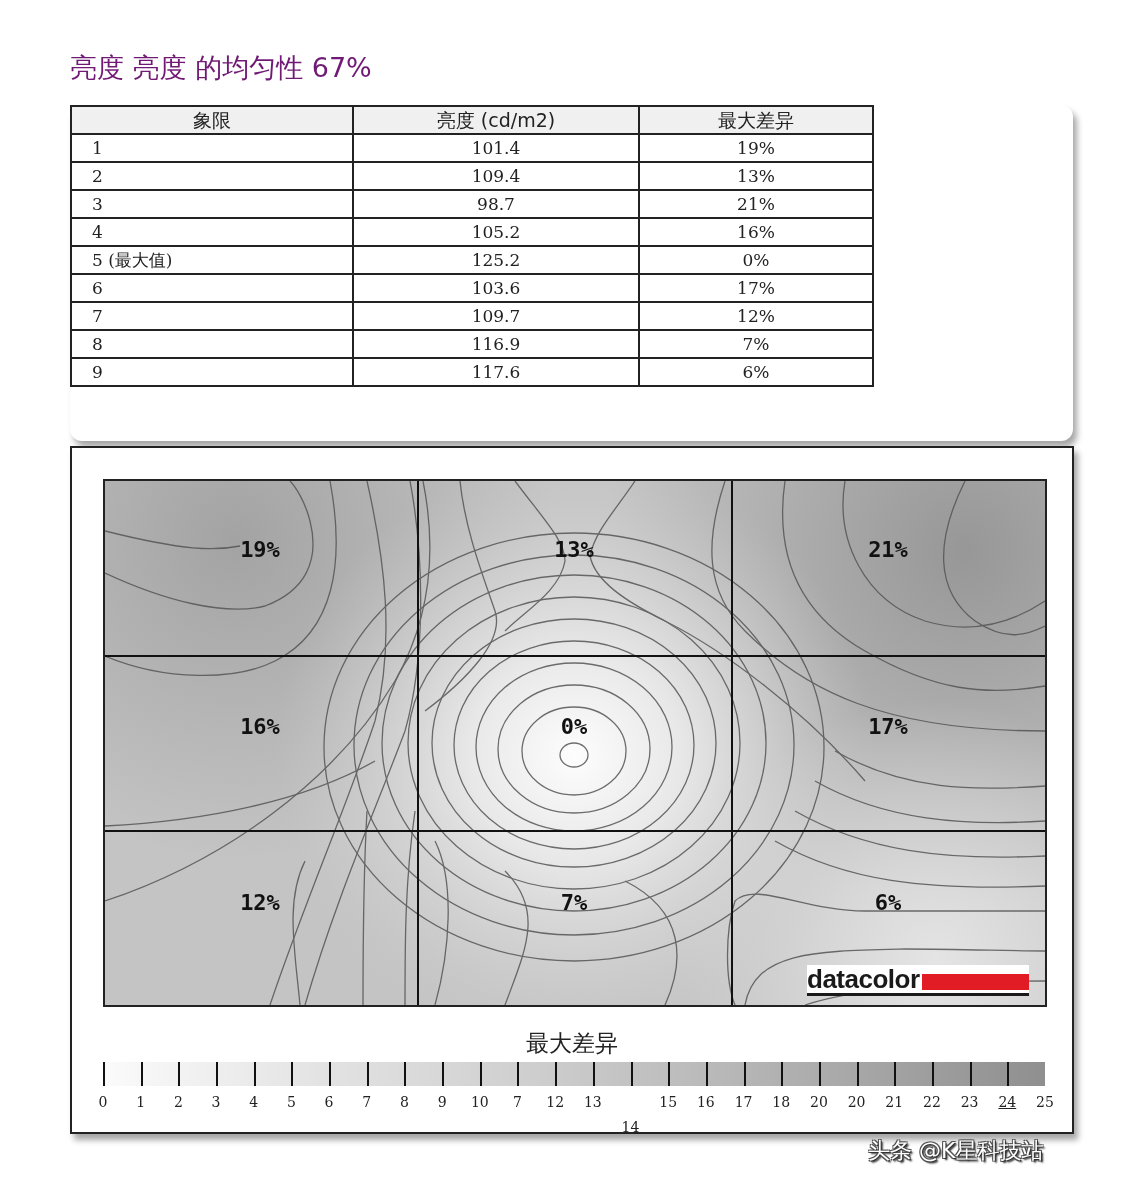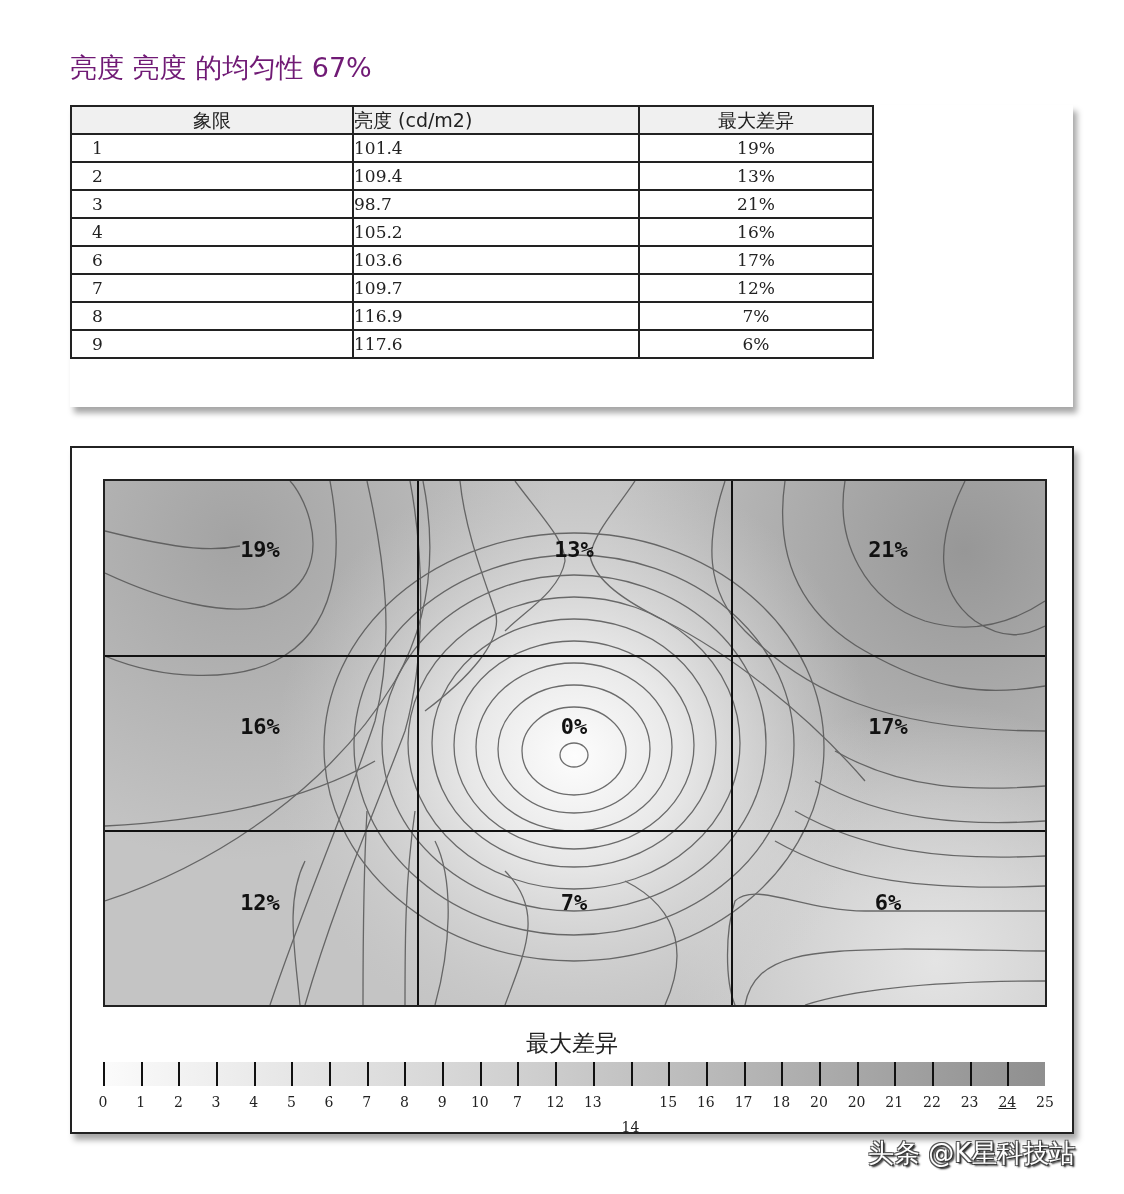--- a/index.html
+++ b/index.html
@@ -1,46 +1,46 @@
 <!DOCTYPE html>
 <html><head>
 <meta charset="utf-8">
 <style>
   html, body { margin: 0; padding: 0; background: #ffffff; }
   body { width: 1124px; height: 1194px; position: relative; overflow: hidden; font-family: "DejaVu Sans", sans-serif; color: #111; }
 
   .title { position: absolute; left: 70px; top: 50px; font-size: 27px; font-weight: normal; color: #701a75; letter-spacing: 0px; font-family: "DejaVu Sans", sans-serif; }
 
   
-  .table-panel { position: absolute; left: 70px; top: 105px; width: 1003px; height: 302px; background: #fff; box-shadow: 4px 6px 6px rgba(0,0,0,0.35); }
+  .table-panel { position: absolute; left: 70px; top: 105px; width: 1003px; height: 336px; background: #fff; box-shadow: 4px 6px 6px rgba(0,0,0,0.35); border-radius: 12px; }
   .data-table { position: absolute; left: 0; top: 0; border-collapse: collapse; font-family: "DejaVu Serif", serif; font-size: 17px; }
   .data-table th, .data-table td { border: 2px solid #222; height: 26px; padding: 0; line-height: 26px; }
   .data-table th { background: #f0f0f0; font-weight: normal; font-family: "DejaVu Sans", sans-serif; font-size: 19px; color: #222; }
   .data-table td { color: #222; }
   .c1 { width: 260px; text-align: left; padding-left: 20px !important; }
-  .c2 { width: 284px; text-align: left; }
+  .c2 { width: 284px; text-align: center; }
   .c3 { width: 232px; text-align: center; }
   .data-table th.c1 { text-align: center; padding-left: 0 !important; }
 
   
   .chart-panel { position: absolute; left: 70px; top: 446px; width: 1004px; height: 688px; background: #fff; border: 2px solid #222; box-sizing: border-box; box-shadow: 4px 6px 6px rgba(0,0,0,0.35); }
   .plot { position: absolute; left: 31px; top: 31px; width: 944px; height: 528px; border: 2px solid #222; box-sizing: border-box; overflow: hidden; }
   .plot svg { position: absolute; left: 0; top: 0; }
   .cell-label { position: absolute; font-family: "DejaVu Sans Mono", monospace; font-weight: bold; font-size: 22px; color: #111; transform: translate(-50%, -50%); }
   .logo { position: absolute; right: 16px; bottom: 12px; width: 222px; height: 28px; background: #fff; display: flex; align-items: center; }
   .logo-text { font-family: "Liberation Sans", sans-serif; font-weight: bold; font-size: 26px; color: #1a1a1a; letter-spacing: -0.5px; line-height: 26px; }
   .logo-bar { flex: 1; height: 16px; background: #e21c24; margin-left: 2px; margin-top: 6px; }
   .logo-underline { position: absolute; left: 0; right: 0; bottom: -3px; height: 3px; background: #1a1a1a; }
 
   .legend-title { position: absolute; left: 0; width: 1000px; top: 580px; text-align: center; font-size: 23px; color: #222; font-family: "DejaVu Sans", sans-serif; }
   .legend-bar { position: absolute; left: 31px; top: 614px; width: 942px; height: 24px; background: linear-gradient(to right, #fbfbfb 0%, #e6e6e6 20%, #cfcfcf 45%, #b3b3b3 70%, #8f8f8f 100%); }
   .legend-tick { position: absolute; top: 0; width: 2px; height: 24px; background: #111; }
   .legend-label { position: absolute; top: 646px; font-family: "DejaVu Serif", serif; font-size: 14px; color: #222; transform: translateX(-50%); }
 
-  .watermark { position: absolute; left: 868px; top: 1136px; font-size: 26px; color: #fff; font-family: "DejaVu Sans", sans-serif; text-shadow: 1px 1px 0 #333, -1px -1px 0 #555, 1px -1px 0 #555, -1px 1px 0 #555, 2px 2px 2px #000; letter-spacing: 0px; }
+  .watermark { position: absolute; left: 868px; top: 1136px; font-size: 22px; color: #fff; font-family: "DejaVu Sans", sans-serif; text-shadow: 1px 1px 0 #333, -1px -1px 0 #555, 1px -1px 0 #555, -1px 1px 0 #555, 2px 2px 2px #000; letter-spacing: 0px; }
 </style>
 </head>
 <body>
 
 <div class="title">亮度 亮度 的均匀性 67%</div>
 
 <div class="table-panel">
   <table class="data-table">
     <thead>
       <tr>
@@ -62,20 +62,25 @@
         </tr>
       <tr>
           <td class="c1">3</td>
           <td class="c2">98.7</td>
           <td class="c3">21%</td>
         </tr>
       <tr>
           <td class="c1">4</td>
           <td class="c2">105.2</td>
           <td class="c3">16%</td>
+        </tr>
+      <tr>
+          <td class="c1">5 (最大值)</td>
+          <td class="c2">125.2</td>
+          <td class="c3">0%</td>
         </tr>
       <tr>
           <td class="c1">6</td>
           <td class="c2">103.6</td>
           <td class="c3">17%</td>
         </tr>
       <tr>
           <td class="c1">7</td>
           <td class="c2">109.7</td>
           <td class="c3">12%</td>
@@ -181,20 +186,25 @@
     <div class="cell-label" style="left:155px; top:68px;">19%</div>
     <div class="cell-label" style="left:469px; top:68px;">13%</div>
     <div class="cell-label" style="left:783px; top:68px;">21%</div>
     <div class="cell-label" style="left:155px; top:245px;">16%</div>
     <div class="cell-label" style="left:469px; top:245px;">0%</div>
     <div class="cell-label" style="left:783px; top:245px;">17%</div>
     <div class="cell-label" style="left:155px; top:421px;">12%</div>
     <div class="cell-label" style="left:469px; top:421px;">7%</div>
     <div class="cell-label" style="left:783px; top:421px;">6%</div>
 
+    <div class="logo">
+      <span class="logo-text">datacolor</span>
+      <span class="logo-bar"></span>
+      <span class="logo-underline"></span>
+    </div>
   </div>
 
   <div class="legend-title">最大差异</div>
   <div class="legend-bar" id="legend-bar">
       <div class="legend-tick" style="left: 0px;"></div>
       <div class="legend-tick" style="left: 37.68px;"></div>
       <div class="legend-tick" style="left: 75.36px;"></div>
       <div class="legend-tick" style="left: 113.04px;"></div>
       <div class="legend-tick" style="left: 150.72px;"></div>
       <div class="legend-tick" style="left: 188.4px;"></div>

